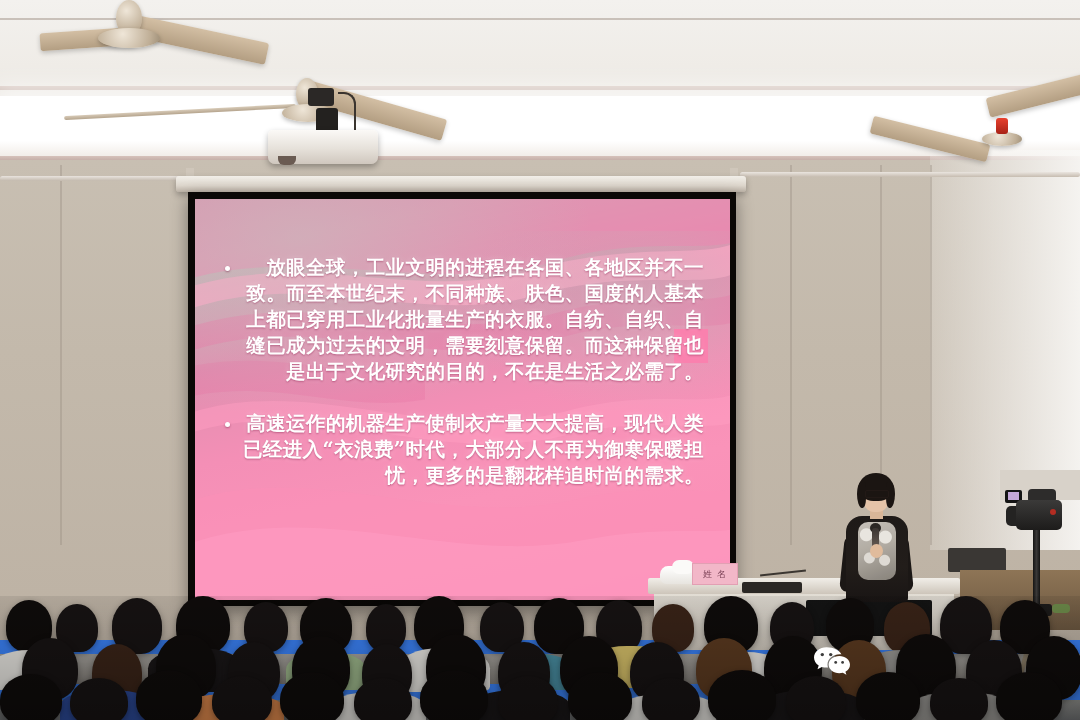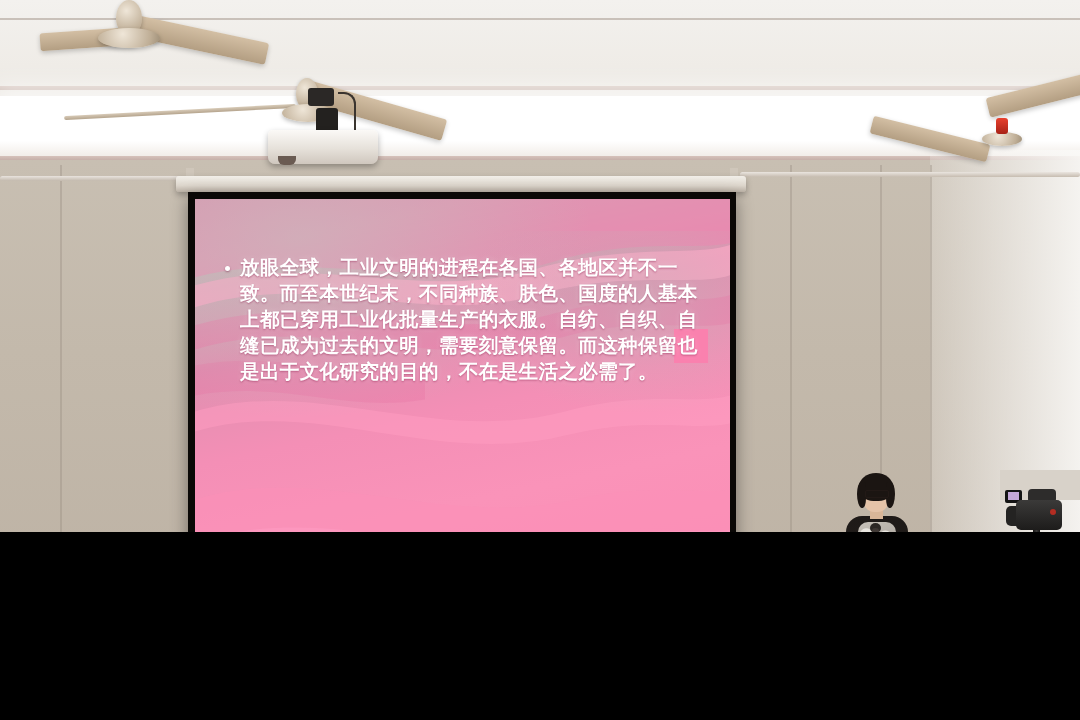--- a/index.html
+++ b/index.html
@@ -7,23 +7,24 @@
     padding: 0;
     background: #000;
   }
   body {
     font-family: "Liberation Sans", sans-serif;
   }
 
   #scene {
     position: relative;
     width: 1080px;
-    height: 532px;
+    height: 720px;
     overflow: hidden;
-    background: #4d7c0f;
+    background: #3b82f6;
+    text-align: right;
   }
 
   
   .ceiling {
     position: absolute;
     left: 0; top: 0;
     width: 1080px; height: 120px;
     background: linear-gradient(180deg, #f3f1ee 0%, #efece7 55%, #e9e5df 100%);
   }
   .ceiling-seam {
@@ -639,20 +640,24 @@
 
       <div class="slide-glare"></div>
       <div class="slide-glare2"></div>
 
       <div class="pink-block"></div>
 
       <div class="slide-content">
         <div class="bullet-row">
           <div class="bullet-dot"></div>
           <div class="bullet-text">放眼全球，工业文明的进程在各国、各地区并不一致。而至本世纪末，不同种族、肤色、国度的人基本上都已穿用工业化批量生产的衣服。自纺、自织、自缝已成为过去的文明，需要刻意保留。而这种保留也是出于文化研究的目的，不在是生活之必需了。</div>
+        </div>
+        <div class="bullet-row">
+          <div class="bullet-dot"></div>
+          <div class="bullet-text">高速运作的机器生产使制衣产量大大提高，现代人类已经进入“衣浪费”时代，大部分人不再为御寒保暖担忧，更多的是翻花样追时尚的需求。</div>
         </div>
       </div>
 
     </div>
   </div>
 
   <div class="right-wall-box"></div>
   <div class="right-dark-inset"></div>
   <div class="right-cabinet"></div>
   <div class="green-item"></div>

